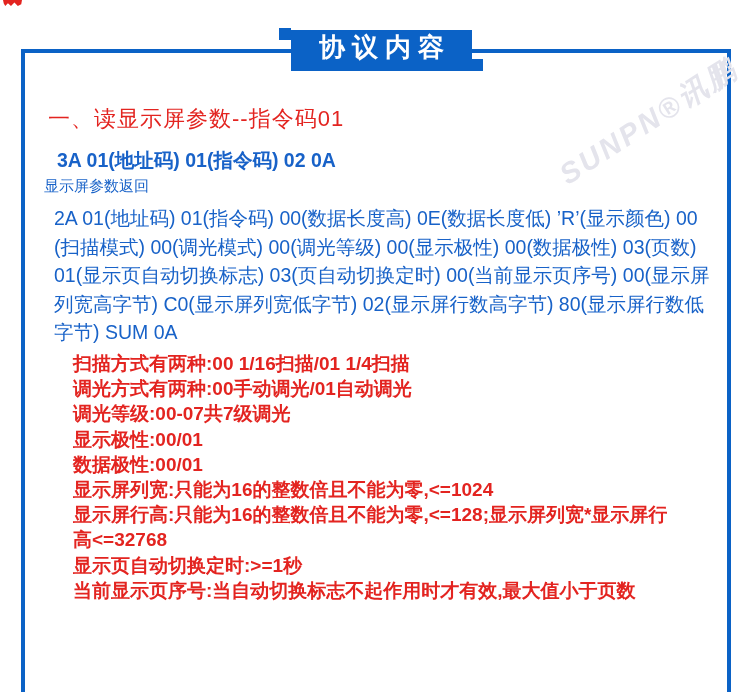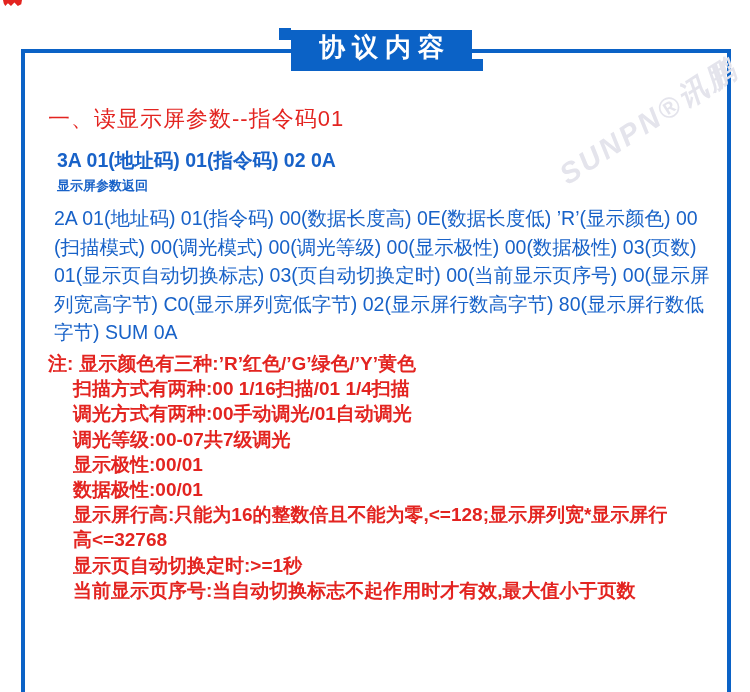--- a/index.html
+++ b/index.html
@@ -46,22 +46,22 @@
   .section-title{
     position:absolute;left:48px;top:104px;
     color:var(--text-red);font-size:22px;font-weight:normal;
     letter-spacing:1px;white-space:nowrap;z-index:2;
   }
   .cmd-line{
     position:absolute;left:57px;top:147px;
     color:var(--text-blue);font-size:19.5px;font-weight:bold;white-space:nowrap;z-index:2;
   }
   .resp-label{
-    position:absolute;left:57px;top:177px;
-    color:var(--text-blue);font-size:13px;font-weight:bold;white-space:nowrap;z-index:2;
+    position:absolute;left:44px;top:177px;
+    color:var(--text-blue);font-size:15px;font-weight:normal;white-space:nowrap;z-index:2;
   }
   .para{
     position:absolute;left:54px;top:204px;width:668px;z-index:2;
   }
   .para .pline{
     color:var(--text-blue);font-size:19.5px;font-weight:normal;
     line-height:28.5px;height:28.5px;white-space:nowrap;
   }
   .note{
     position:absolute;left:48px;top:351px;width:676px;z-index:2;
@@ -96,25 +96,23 @@
 
 <div class="para">
   <div class="pline">2A 01(地址码) 01(指令码) 00(数据长度高) 0E(数据长度低) ’R’(显示颜色) 00</div>
   <div class="pline">(扫描模式) 00(调光模式) 00(调光等级) 00(显示极性) 00(数据极性) 03(页数)</div>
   <div class="pline">01(显示页自动切换标志) 03(页自动切换定时) 00(当前显示页序号) 00(显示屏</div>
   <div class="pline">列宽高字节) C0(显示屏列宽低字节) 02(显示屏行数高字节) 80(显示屏行数低</div>
   <div class="pline">字节) SUM 0A</div>
 </div>
 
 <div class="note">
-  <div class="nline">
-    <span class="note-label">注:</span><span>显示颜色有三种:’R’红色/’G’绿色/’Y’黄色</span>
-  </div>
   <div class="nline indent">扫描方式有两种:00 1/16扫描/01 1/4扫描</div>
   <div class="nline indent">调光方式有两种:00手动调光/01自动调光</div>
   <div class="nline indent">调光等级:00-07共7级调光</div>
   <div class="nline indent">显示极性:00/01</div>
   <div class="nline indent">数据极性:00/01</div>
+  <div class="nline indent">显示屏列宽:只能为16的整数倍且不能为零,&lt;=1024</div>
   <div class="nline indent">显示屏行高:只能为16的整数倍且不能为零,&lt;=128;显示屏列宽*显示屏行</div>
   <div class="nline indent">高&lt;=32768</div>
   <div class="nline indent">显示页自动切换定时:&gt;=1秒</div>
   <div class="nline indent">当前显示页序号:当自动切换标志不起作用时才有效,最大值小于页数</div>
 </div>
 
 </body></html>

